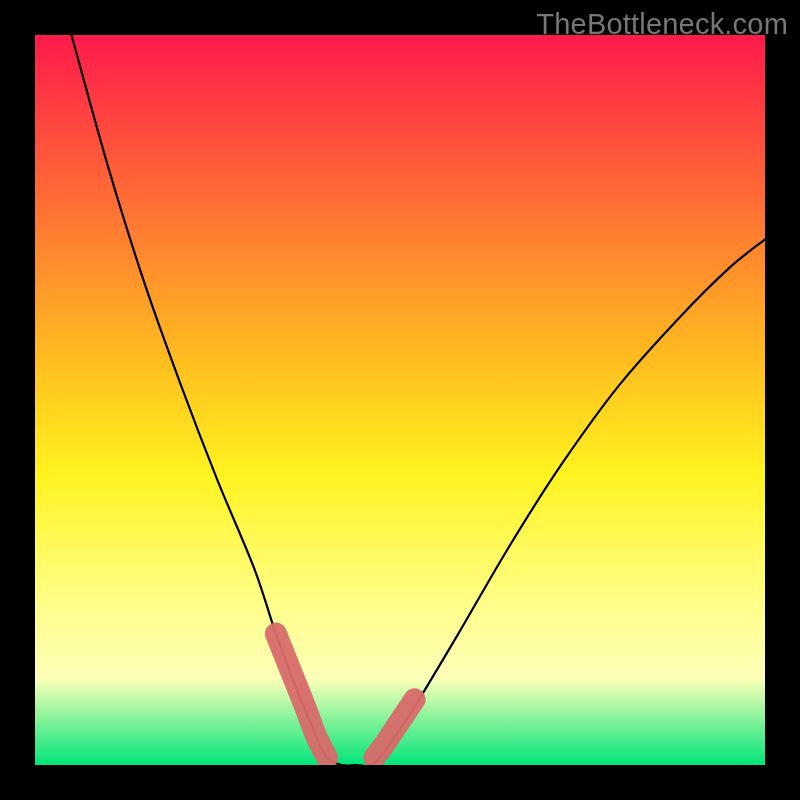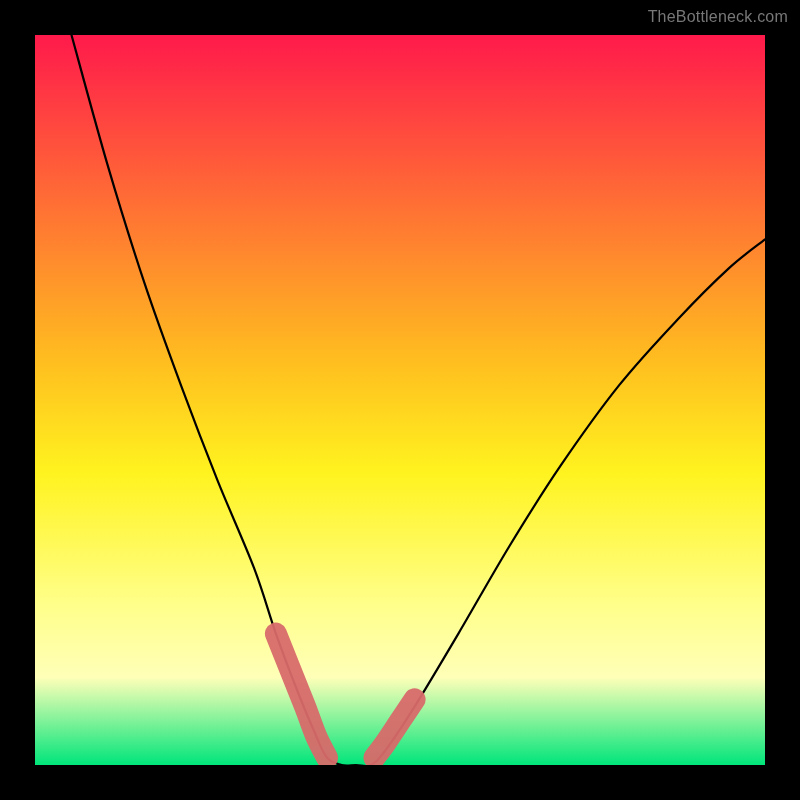--- a/index.html
+++ b/index.html
@@ -25,21 +25,21 @@
     left: 35px;
     width: 730px;
     height: 730px;
     overflow: hidden;
   }
   .watermark {
     position: absolute;
     top: 8px;
     right: 12px;
     color: #777;
-    font-size: 16px;
+    font-size: 29px;
     font-weight: 500;
     letter-spacing: 0.2px;
   }
   svg {
     display: block;
   }
 </style>
 </head>
 <body>
 

